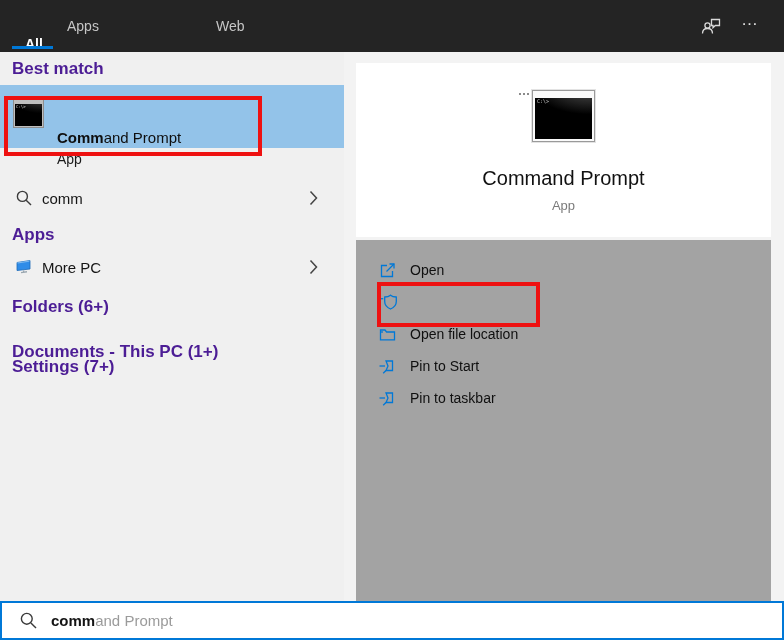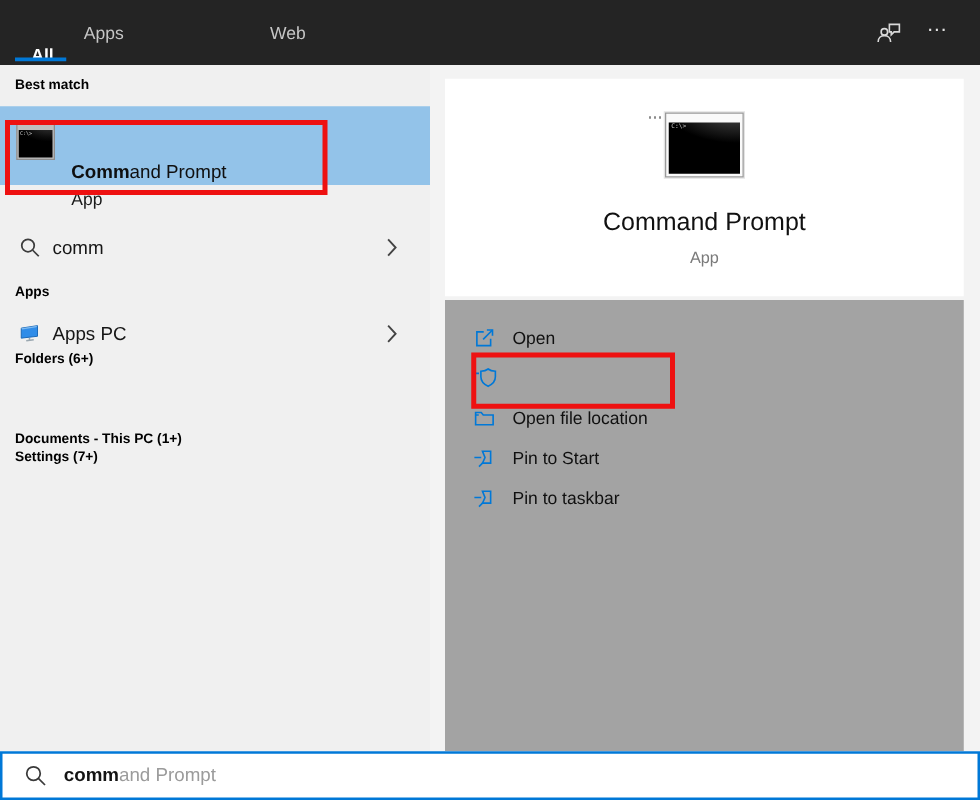--- a/index.html
+++ b/index.html
@@ -18,21 +18,21 @@
   .tab-underline { position:absolute; left:12px; top:46px; width:41px; height:3px; background:#0078d7; }
   .caret-down { width:0; height:0; border-left:5px solid transparent; border-right:5px solid transparent;
                 border-top:6px solid #c6c6c6; margin-left:7px; }
   .topbar-icon { position:absolute; top:14px; }
   .ellipsis { position:absolute; left:741px; top:10px; color:#e2e2e2; font-size:17px; letter-spacing:3px; }
 
   
   .left-panel  { position:absolute; left:0; top:52px; width:344px; height:549px; background:#f0f0f0; }
   .right-panel { position:absolute; left:344px; top:52px; width:440px; height:549px; background:#f3f3f3; }
 
-  .sec-header { position:absolute; left:12px; font-size:11px; font-weight:700; color:#000000; line-height:15px;text-align:center; }
+  .sec-header { position:absolute; left:12px; font-size:17px; font-weight:700; color:#4c1d95; line-height:15px;text-align:center; }
 
   .bm-row { position:absolute; left:0; top:33px; width:344px; height:63px; background:#93c3e9; }
   .bm-title { position:absolute; left:57px; top:44px; font-size:15px; color:#0f0f0f; }
   .bm-title b { font-weight:700; }
   .bm-sub { position:absolute; left:57px; top:66px; font-size:14px; color:#1a1a1a; }
 
   .result-row { position:absolute; left:0; width:344px; height:36px; display:flex; align-items:center; }
   .result-row .row-icon { position:absolute; left:15px; display:flex; align-items:center; }
   .result-row .row-label { position:absolute; left:42px; font-size:15px; color:#161616; }
   .row-chevron { position:absolute; left:309px; display:flex; align-items:center; }
@@ -146,29 +146,29 @@
 
     <div class="result-row" style="top:197px">
       <span class="row-icon">
         <svg width="18" height="18" viewBox="0 0 18 18">
           <polygon points="2,4.5 15,2.5 15,11 2,12.5" fill="#2f8ce8" stroke="#1d6ab8" stroke-width="0.8"></polygon>
           <polygon points="2,4.5 15,2.5 14,3.7 2.8,5.6" fill="#7db9f0"></polygon>
           <path d="M6 14.6 L12 13.8" stroke="#9aa7b0" stroke-width="1.4"></path>
           <path d="M8.6 12.4 L8.6 14.2" stroke="#9aa7b0" stroke-width="1.2"></path>
         </svg>
       </span>
-      <span class="row-label">Apps PC</span>
+      <span class="row-label">More PC</span>
       <span class="row-chevron">
         <svg width="9" height="16" viewBox="0 0 9 16" fill="none" stroke="#444" stroke-width="1.5">
           <path d="M1.5 1.5 L7.5 8 L1.5 14.5"></path>
         </svg>
       </span>
     </div>
 
-    <div class="sec-header" style="top:228px">Folders (6+)</div>
+    <div class="sec-header" style="top:247px">Folders (6+)</div>
     <div class="sec-header" style="top:292px">Documents - This PC (1+)</div>
     <div class="sec-header" style="top:307px">Settings (7+)</div>
   </aside>
 
   <main class="right-panel">
 
     <section class="card-header">
       <span class="cmd-icon-lg">
         <span class="tbar"><span class="dots"></span></span>
         <span class="cbody">

